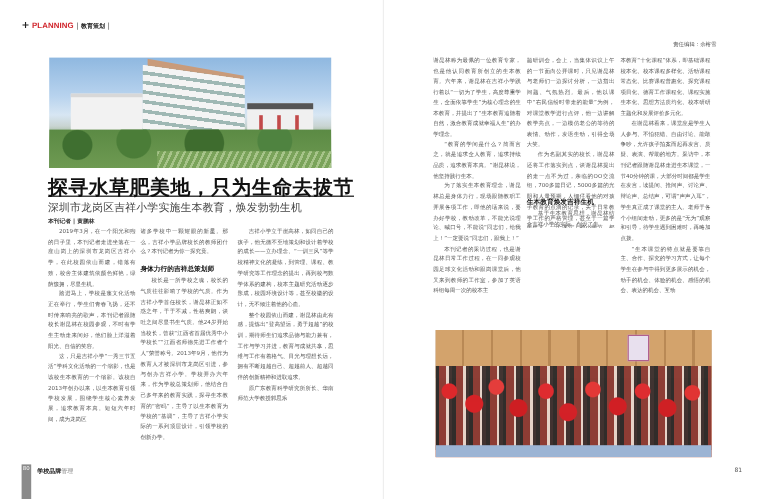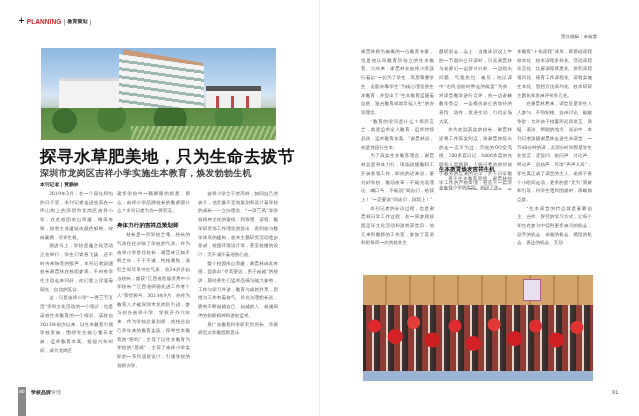--- a/index.html
+++ b/index.html
@@ -35,22 +35,22 @@
     background: radial-gradient(circle at 10% 40%, #3f6f30 0 12px, transparent 13px),
                 radial-gradient(circle at 30% 30%, #4b7d38 0 14px, transparent 15px),
                 radial-gradient(circle at 55% 35%, #3e6c2e 0 16px, transparent 17px),
                 radial-gradient(circle at 80% 30%, #4f8340 0 14px, transparent 15px),
                 linear-gradient(180deg, #5b8a44, #6e9a52); }
   .hero-photo .slope { position: absolute; left: 90px; bottom: 0; width: 150px; height: 14px;
     background: repeating-linear-gradient(115deg, #a7c48a 0 2px, #7aa35a 2px 5px); }
 
   
   .article-title { position: absolute; left: 40px; top: 146px; font-size: 16.5px; font-weight: bold; color: #111;
-    font-family: "DejaVu Serif", serif; letter-spacing: 0.5px; white-space: nowrap; }
-  .article-subtitle { position: absolute; left: 40px; top: 167px; font-size: 9px; color: #444; white-space: nowrap; letter-spacing: 0.2px; font-weight: bold; }
+    font-family: "DejaVu Serif", serif; letter-spacing: 0.5px; white-space: nowrap; text-decoration: underline; }
+  .article-subtitle { position: absolute; left: 40px; top: 167px; font-size: 9px; color: #444; white-space: nowrap; letter-spacing: 0.2px; }
   .byline { position: absolute; left: 40px; top: 181px; font-size: 4.8px; color: #333; font-weight: bold; }
 
   
   .col { position: absolute; font-size: 4.6px; line-height: 8.7px; color: #555; text-align: justify; }
   .col p { text-indent: 2em; margin: 0; }
   .col p.noindent { text-indent: 0; }
   .col h3 { font-size: 5.6px; line-height: 9px; color: #111; font-weight: bold; margin: 5px 0 1px 0; }
 
   .c1 { left: 40px; top: 190px; width: 73px; }
   .c2 { left: 117px; top: 190px; width: 73px; }

